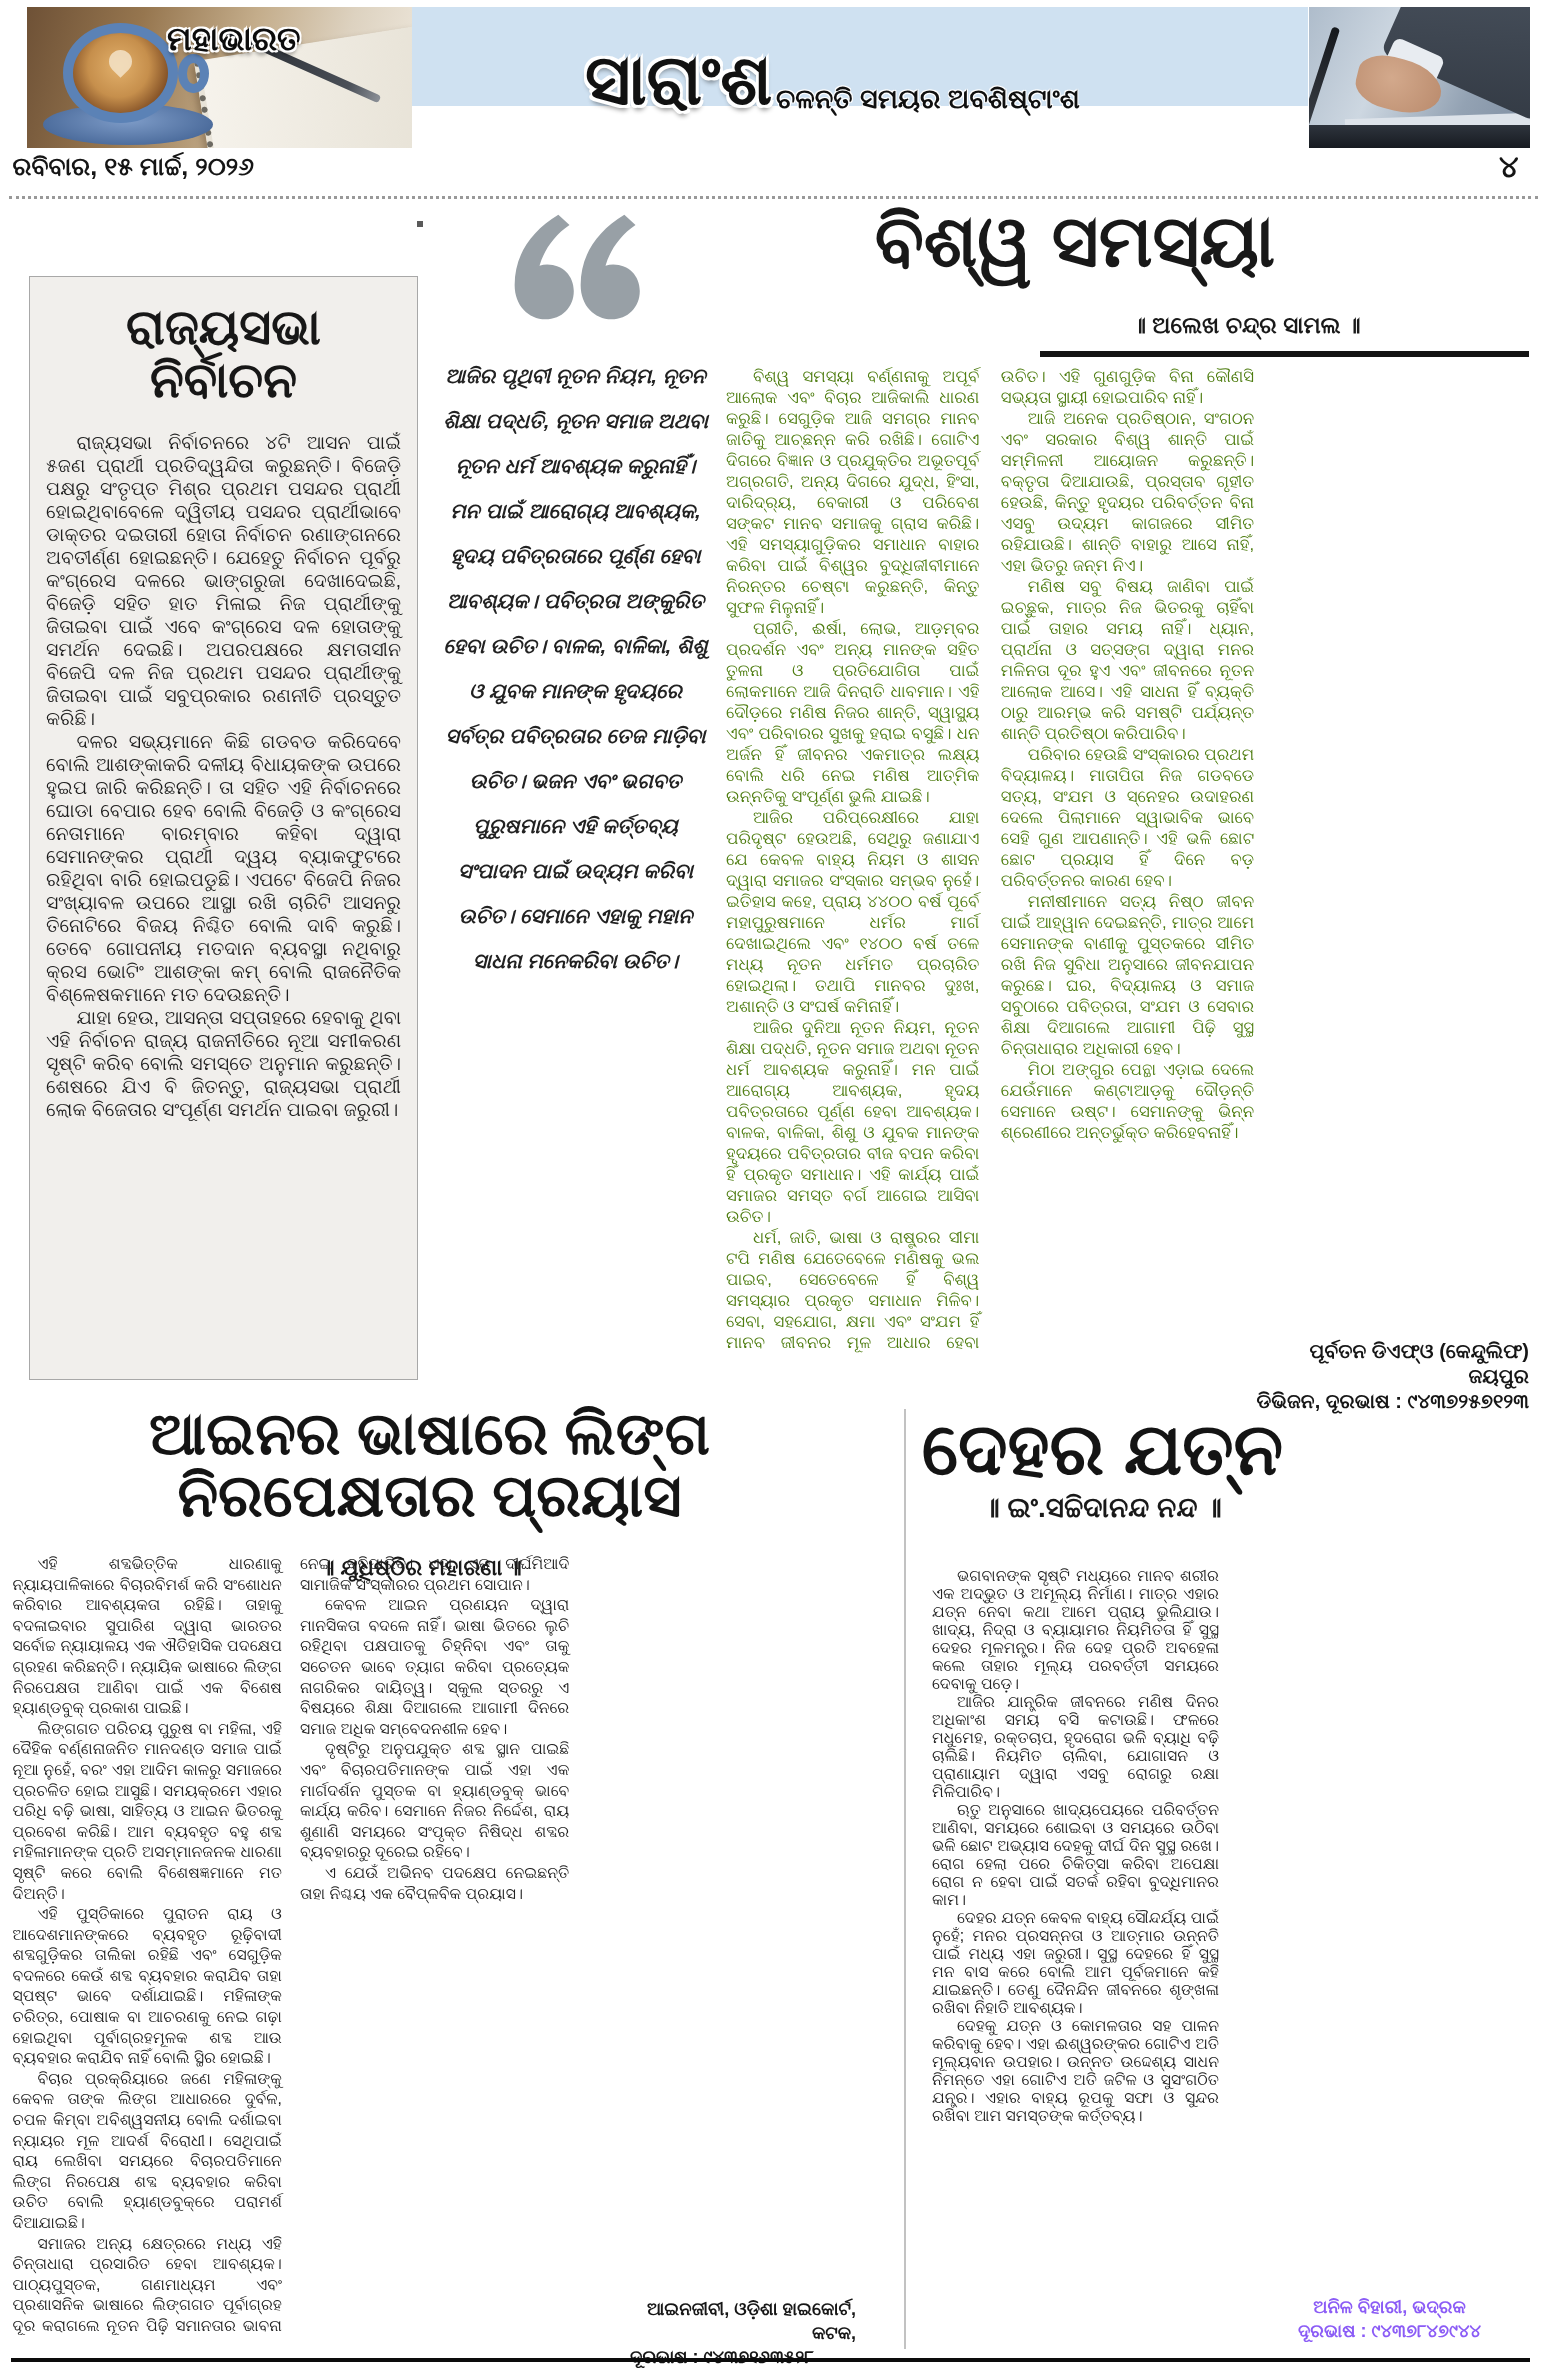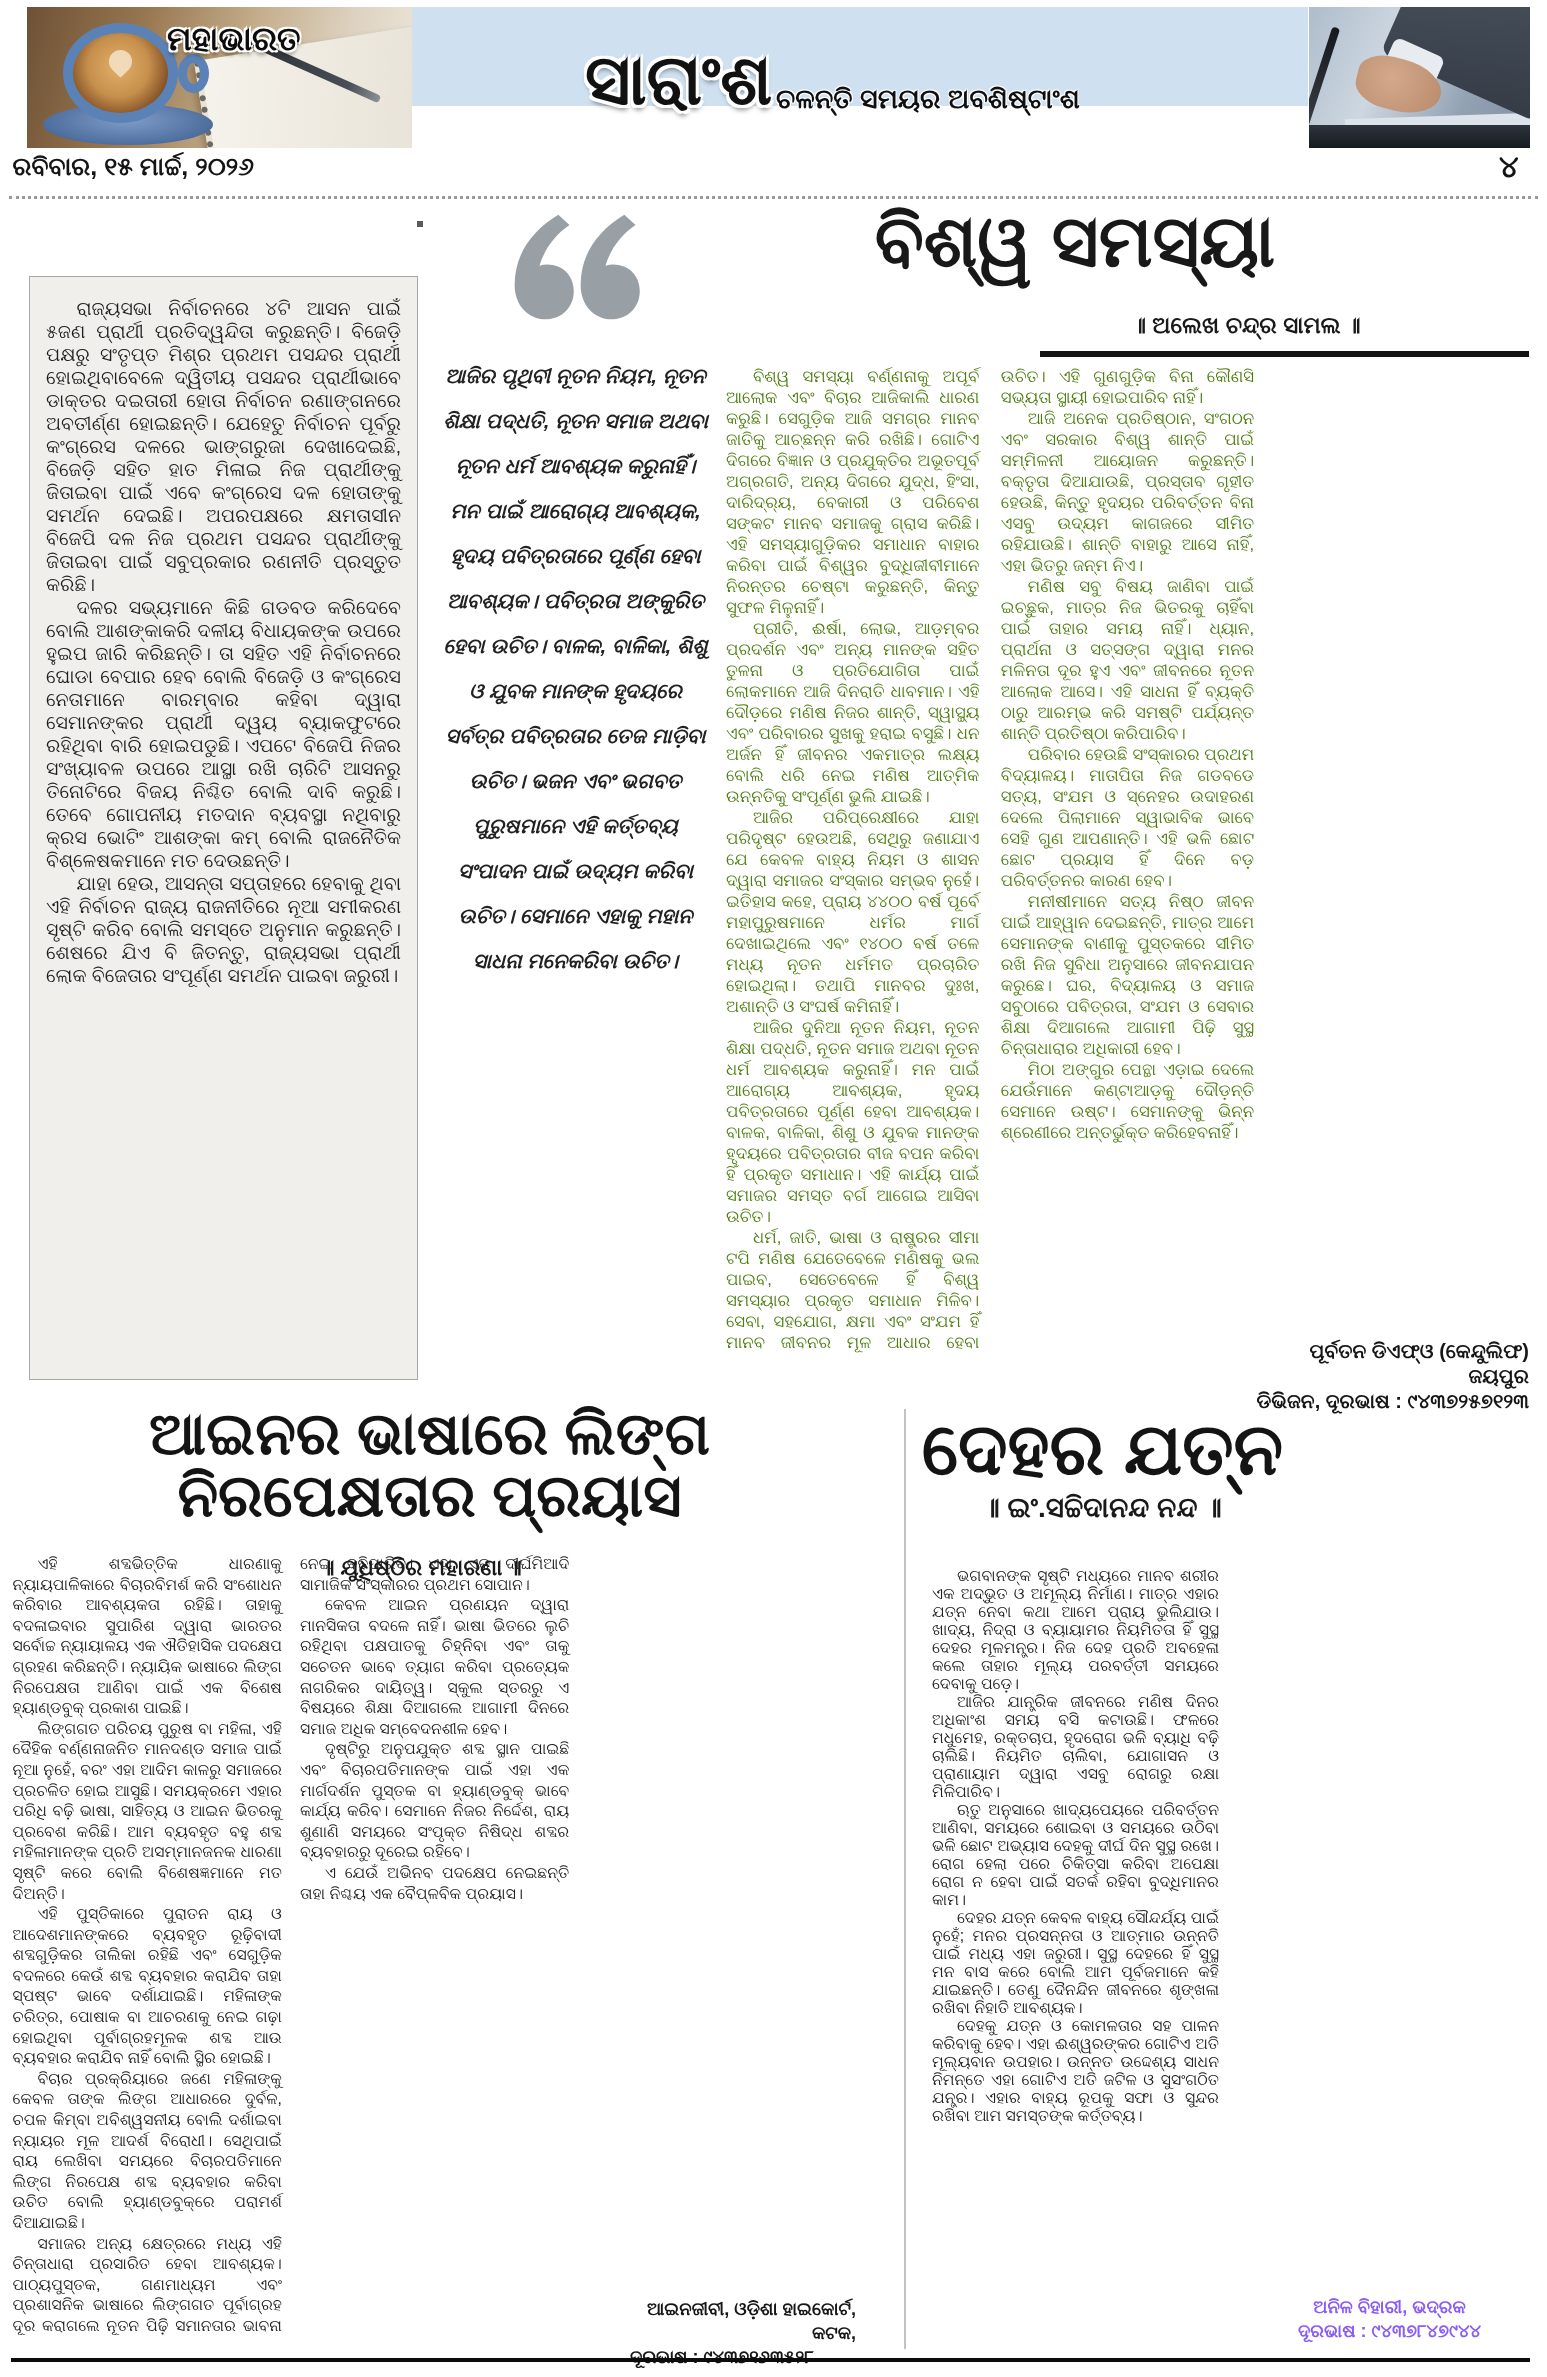--- a/index.html
+++ b/index.html
@@ -110,20 +110,21 @@
   <div class="pen2" data-name="pen-graphic"></div>
   <div class="desk" data-name="desk-graphic"></div>
 </div>
 
 <div class="date-line" data-name="date-line">ରବିବାର, ୧୫ ମାର୍ଚ୍ଚ, ୨୦୨୬</div>
 <div class="page-number" data-name="page-number">୪</div>
 <div class="dotted-divider" data-name="dotted-divider"></div>
 <div class="section-marker" data-name="section-marker"></div>
 
 <div class="box-article" data-name="rajyasabha-article">
+  <div class="box-headline" data-name="rajyasabha-headline">ରାଜ୍ୟସଭା ନିର୍ବାଚନ</div>
   <div class="box-body" data-name="rajyasabha-body">
       <p data-name="body-paragraph">ରାଜ୍ୟସଭା ନିର୍ବାଚନରେ ୪ଟି ଆସନ ପାଇଁ ୫ଜଣ ପ୍ରାର୍ଥୀ ପ୍ରତିଦ୍ୱନ୍ଦିତା କରୁଛନ୍ତି। ବିଜେଡ଼ି ପକ୍ଷରୁ ସଂତୃପ୍ତ ମିଶ୍ର ପ୍ରଥମ ପସନ୍ଦର ପ୍ରାର୍ଥୀ ହୋଇଥିବାବେଳେ ଦ୍ୱିତୀୟ ପସନ୍ଦର ପ୍ରାର୍ଥୀଭାବେ ଡାକ୍ତର ଦଇତାରୀ ହୋତା ନିର୍ବାଚନ ରଣାଙ୍ଗନରେ ଅବତୀର୍ଣ୍ଣ ହୋଇଛନ୍ତି। ଯେହେତୁ ନିର୍ବାଚନ ପୂର୍ବରୁ କଂଗ୍ରେସ ଦଳରେ ଭାଙ୍ଗରୁଜା ଦେଖାଦେଇଛି, ବିଜେଡ଼ି ସହିତ ହାତ ମିଳାଇ ନିଜ ପ୍ରାର୍ଥୀଙ୍କୁ ଜିତାଇବା ପାଇଁ ଏବେ କଂଗ୍ରେସ ଦଳ ହୋତାଙ୍କୁ ସମର୍ଥନ ଦେଇଛି। ଅପରପକ୍ଷରେ କ୍ଷମତାସୀନ ବିଜେପି ଦଳ ନିଜ ପ୍ରଥମ ପସନ୍ଦର ପ୍ରାର୍ଥୀଙ୍କୁ ଜିତାଇବା ପାଇଁ ସବୁପ୍ରକାର ରଣନୀତି ପ୍ରସ୍ତୁତ କରିଛି।</p>
       <p data-name="body-paragraph">ଦଳର ସଭ୍ୟମାନେ କିଛି ଗଡବଡ କରିଦେବେ ବୋଲି ଆଶଙ୍କାକରି ଦଳୀୟ ବିଧାୟକଙ୍କ ଉପରେ ହୁଇପ ଜାରି କରିଛନ୍ତି। ତା ସହିତ ଏହି ନିର୍ବାଚନରେ ଘୋଡା ବେପାର ହେବ ବୋଲି ବିଜେଡ଼ି ଓ କଂଗ୍ରେସ ନେତାମାନେ ବାରମ୍ବାର କହିବା ଦ୍ୱାରା ସେମାନଙ୍କର ପ୍ରାର୍ଥୀ ଦ୍ୱୟ ବ୍ୟାକଫୁଟରେ ରହିଥିବା ବାରି ହୋଇପଡୁଛି। ଏପଟେ ବିଜେପି ନିଜର ସଂଖ୍ୟାବଳ ଉପରେ ଆସ୍ଥା ରଖି ଚାରିଟି ଆସନରୁ ତିନୋଟିରେ ବିଜୟ ନିଶ୍ଚିତ ବୋଲି ଦାବି କରୁଛି। ତେବେ ଗୋପନୀୟ ମତଦାନ ବ୍ୟବସ୍ଥା ନଥିବାରୁ କ୍ରସ ଭୋଟିଂ ଆଶଙ୍କା କମ୍ ବୋଲି ରାଜନୈତିକ ବିଶ୍ଳେଷକମାନେ ମତ ଦେଉଛନ୍ତି।</p>
       <p data-name="body-paragraph">ଯାହା ହେଉ, ଆସନ୍ତା ସପ୍ତାହରେ ହେବାକୁ ଥିବା ଏହି ନିର୍ବାଚନ ରାଜ୍ୟ ରାଜନୀତିରେ ନୂଆ ସମୀକରଣ ସୃଷ୍ଟି କରିବ ବୋଲି ସମସ୍ତେ ଅନୁମାନ କରୁଛନ୍ତି। ଶେଷରେ ଯିଏ ବି ଜିତନ୍ତୁ, ରାଜ୍ୟସଭା ପ୍ରାର୍ଥୀ ଲୋକ ବିଜେତାର ସଂପୂର୍ଣ୍ଣ ସମର୍ଥନ ପାଇବା ଜରୁରୀ।</p>
     </div>
 </div>
 
 <div class="pull-quote" data-name="pull-quote">
   <div class="quote-mark" data-name="quote-mark-icon">
     <svg width="179" height="108" viewBox="0 0 150 126" xmlns="http://www.w3.org/2000/svg">

